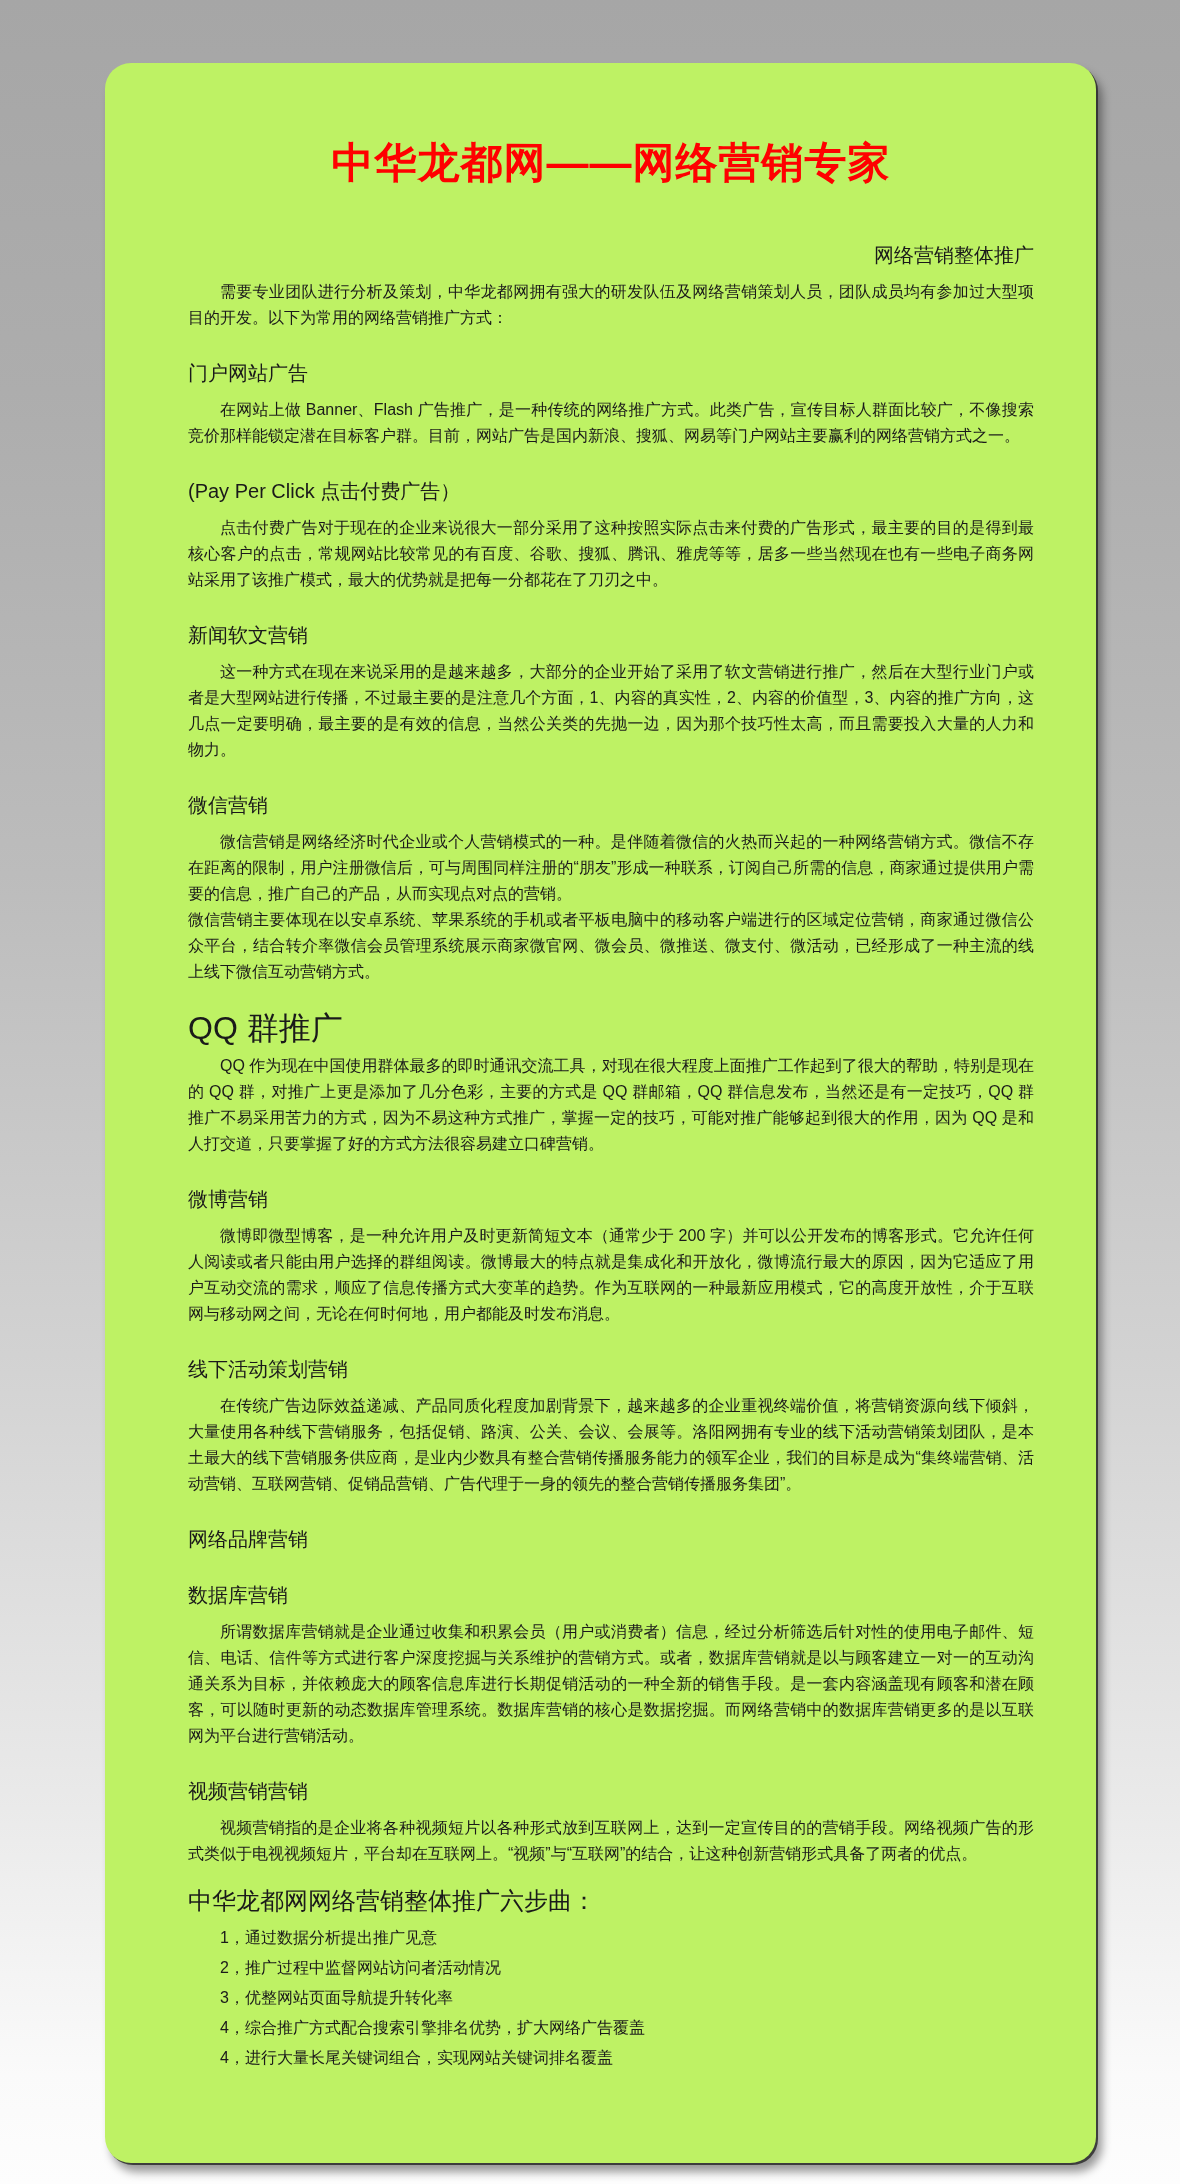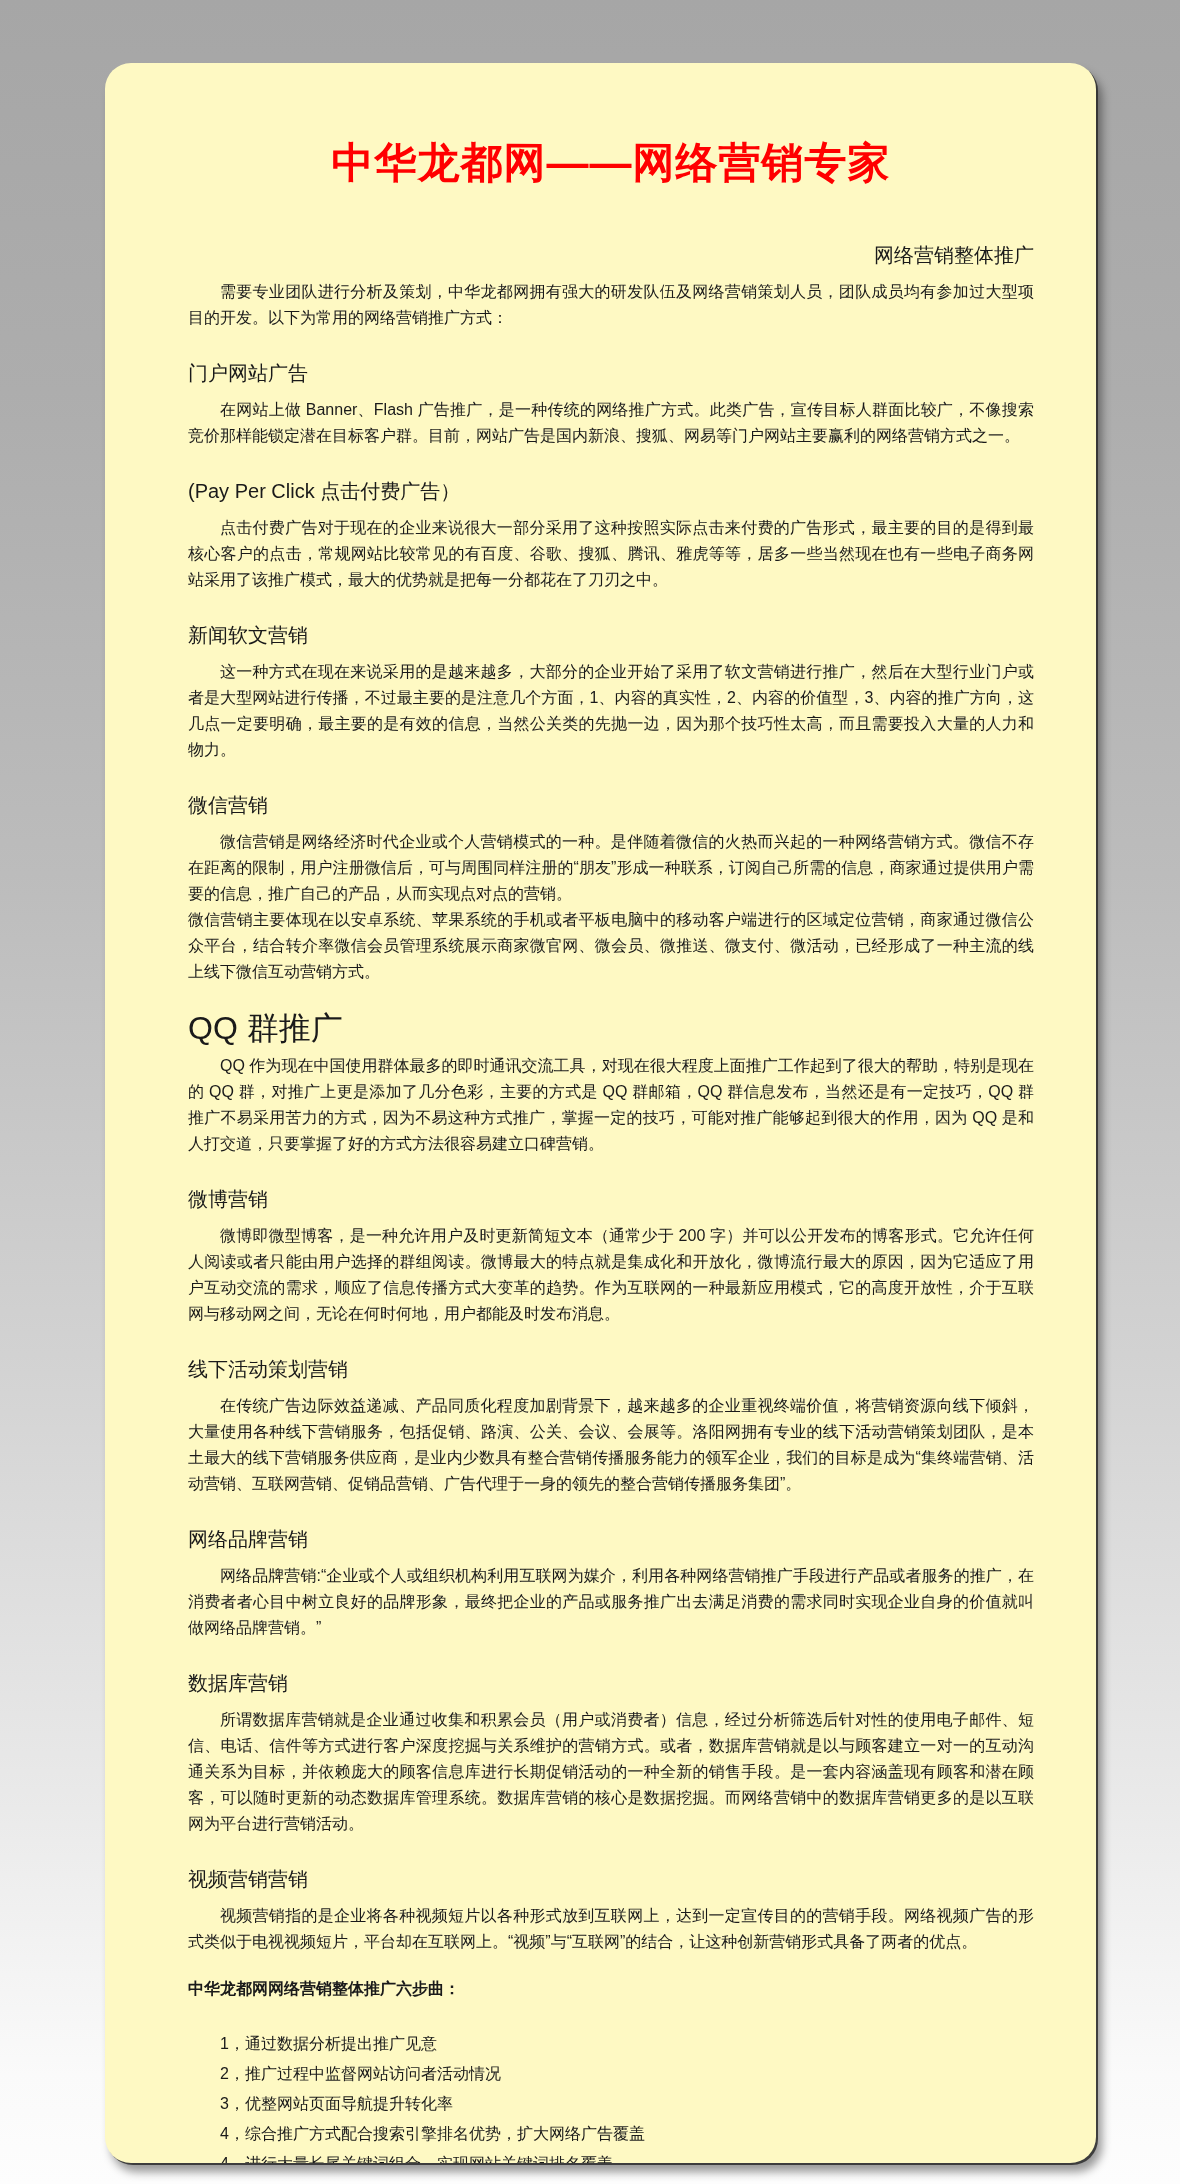--- a/index.html
+++ b/index.html
@@ -11,21 +11,21 @@
       #a6a6a6 0%, #adadad 18%, #bcbcbc 40%,
       #d2d2d2 62%, #e9e9e9 82%, #fafafa 95%, #fdfdfd 100%);
     overflow: hidden;
   }
   .card {
     position: absolute;
     left: 105px;
     top: 63px;
     width: 991px;
     height: 2100px;
-    background: #fef9c3;
+    background: #bef264;
     border-radius: 26px;
     box-shadow: 2px 2px 0 rgba(45,45,45,0.85),
                 6px 9px 10px rgba(0,0,0,0.40);
     box-sizing: border-box;
     padding: 76px 62px 0 83px;
     overflow: hidden;
   }
   h1.doc-title {
     margin: 0;
     font-size: 42px;
@@ -50,24 +50,24 @@
   .sec p {
     margin: 0;
     font-size: 16px;
     line-height: 26px;
     color: #1a1a1a;
     text-align: justify;
     text-indent: 2em;
   }
   .sec p.noindent { text-indent: 0; }
   .steps-h {
-    margin: 20px 0 28px 0;
-    font-size: 16px;
+    margin: 20px 0 10px 0;
+    font-size: 24px;
     line-height: 28px;
-    font-weight: bold;
+    font-weight: normal;
     color: #1a1a1a;
   }
   ul.steps-list {
     margin: 0;
     padding: 0 0 0 2em;
     list-style: none;
   }
   ul.steps-list li {
     font-size: 16px;
     line-height: 26px;
@@ -117,21 +117,20 @@
   <p>微博即微型博客，是一种允许用户及时更新简短文本（通常少于 200 字）并可以公开发布的博客形式。它允许任何人阅读或者只能由用户选择的群组阅读。微博最大的特点就是集成化和开放化，微博流行最大的原因，因为它适应了用户互动交流的需求，顺应了信息传播方式大变革的趋势。作为互联网的一种最新应用模式，它的高度开放性，介于互联网与移动网之间，无论在何时何地，用户都能及时发布消息。</p>
       </section>
 
   <section class="sec">
     <h2 class="sec-h">线下活动策划营销</h2>
   <p>在传统广告边际效益递减、产品同质化程度加剧背景下，越来越多的企业重视终端价值，将营销资源向线下倾斜，大量使用各种线下营销服务，包括促销、路演、公关、会议、会展等。洛阳网拥有专业的线下活动营销策划团队，是本土最大的线下营销服务供应商，是业内少数具有整合营销传播服务能力的领军企业，我们的目标是成为“集终端营销、活动营销、互联网营销、促销品营销、广告代理于一身的领先的整合营销传播服务集团”。</p>
       </section>
 
   <section class="sec">
     <h2 class="sec-h">网络品牌营销</h2>
-  <p>网络品牌营销:“企业或个人或组织机构利用互联网为媒介，利用各种网络营销推广手段进行产品或者服务的推广，在消费者者心目中树立良好的品牌形象，最终把企业的产品或服务推广出去满足消费的需求同时实现企业自身的价值就叫做网络品牌营销。”</p>
       </section>
 
   <section class="sec">
     <h2 class="sec-h">数据库营销</h2>
   <p>所谓数据库营销就是企业通过收集和积累会员（用户或消费者）信息，经过分析筛选后针对性的使用电子邮件、短信、电话、信件等方式进行客户深度挖掘与关系维护的营销方式。或者，数据库营销就是以与顾客建立一对一的互动沟通关系为目标，并依赖庞大的顾客信息库进行长期促销活动的一种全新的销售手段。是一套内容涵盖现有顾客和潜在顾客，可以随时更新的动态数据库管理系统。数据库营销的核心是数据挖掘。而网络营销中的数据库营销更多的是以互联网为平台进行营销活动。</p>
       </section>
 
   <section class="sec">
     <h2 class="sec-h">视频营销营销</h2>
   <p>视频营销指的是企业将各种视频短片以各种形式放到互联网上，达到一定宣传目的的营销手段。网络视频广告的形式类似于电视视频短片，平台却在互联网上。“视频”与“互联网”的结合，让这种创新营销形式具备了两者的优点。</p>

